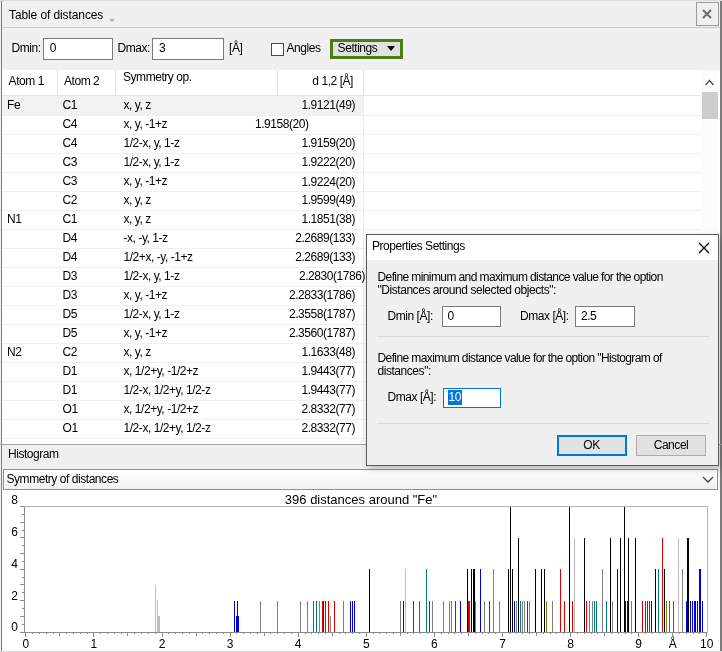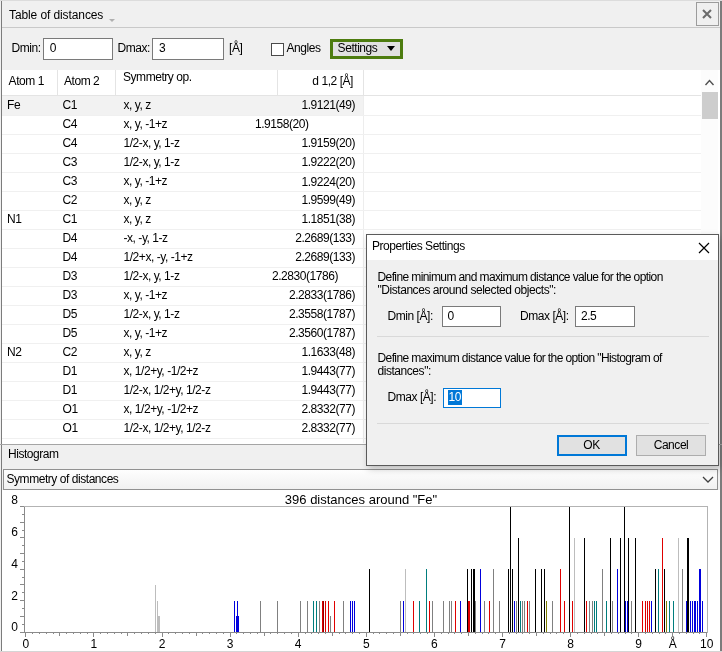--- a/index.html
+++ b/index.html
@@ -80,21 +80,21 @@
 <div class="abs" style="left:62.5px;top:232px;">D4</div>
 <div class="abs" style="left:123.5px;top:232px;">-x, -y, 1-z</div>
 <div class="abs" style="left:255px;top:232px;width:100px;text-align:right">2.2689(133)</div>
 <div class="abs" style="left:2px;top:248px;width:699px;height:1px;background:#f0f0f0"></div>
 <div class="abs" style="left:62.5px;top:251px;">D4</div>
 <div class="abs" style="left:123.5px;top:251px;">1/2+x, -y, -1+z</div>
 <div class="abs" style="left:255px;top:251px;width:100px;text-align:right">2.2689(133)</div>
 <div class="abs" style="left:2px;top:267px;width:699px;height:1px;background:#f0f0f0"></div>
 <div class="abs" style="left:62.5px;top:270px;">D3</div>
 <div class="abs" style="left:123.5px;top:270px;">1/2-x, y, 1-z</div>
-<div class="abs" style="left:238px;top:270px;width:100px;text-align:right">2.2830(1786)</div>
+<div class="abs" style="left:265px;top:270px;width:100px;text-align:right">2.2830(1786)</div>
 <div class="abs" style="left:2px;top:286px;width:699px;height:1px;background:#f0f0f0"></div>
 <div class="abs" style="left:62.5px;top:289px;">D3</div>
 <div class="abs" style="left:123.5px;top:289px;">x, y, -1+z</div>
 <div class="abs" style="left:255px;top:289px;width:100px;text-align:right">2.2833(1786)</div>
 <div class="abs" style="left:2px;top:305px;width:699px;height:1px;background:#f0f0f0"></div>
 <div class="abs" style="left:62.5px;top:308px;">D5</div>
 <div class="abs" style="left:123.5px;top:308px;">1/2-x, y, 1-z</div>
 <div class="abs" style="left:255px;top:308px;width:100px;text-align:right">2.3558(1787)</div>
 <div class="abs" style="left:2px;top:324px;width:699px;height:1px;background:#f0f0f0"></div>
 <div class="abs" style="left:62.5px;top:327px;">D5</div>

